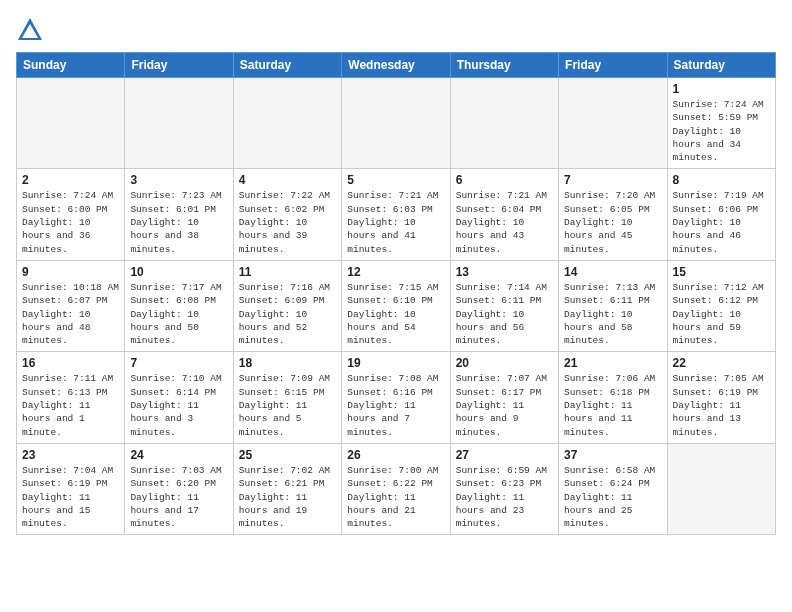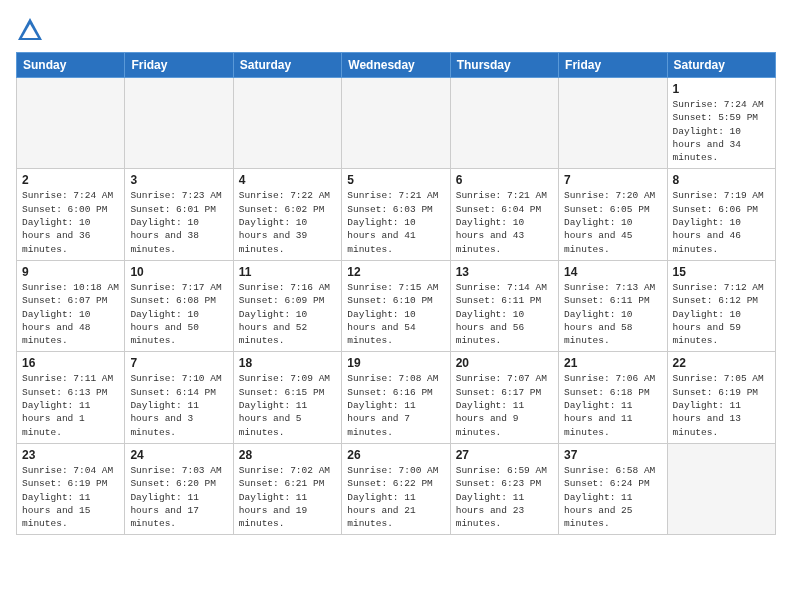--- a/index.html
+++ b/index.html
@@ -300,21 +300,21 @@
 and 15 minutes.</div>
           </td>
           <td>
             <div class="day-number">24</div>
             <div class="day-info">Sunrise: 7:03 AM
 Sunset: 6:20 PM
 Daylight: 11 hours
 and 17 minutes.</div>
           </td>
           <td>
-            <div class="day-number">28</div>
+            <div class="day-number">25</div>
             <div class="day-info">Sunrise: 7:02 AM
 Sunset: 6:21 PM
 Daylight: 11 hours
 and 19 minutes.</div>
           </td>
           <td>
             <div class="day-number">26</div>
             <div class="day-info">Sunrise: 7:00 AM
 Sunset: 6:22 PM
 Daylight: 11 hours

